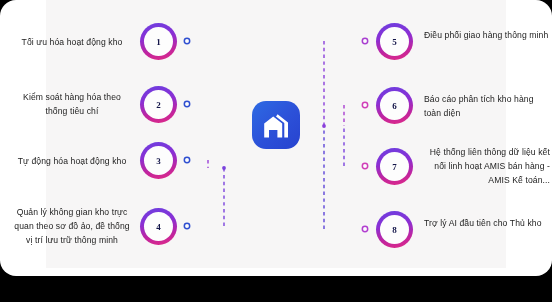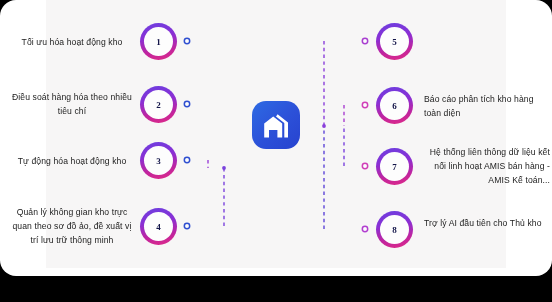--- a/index.html
+++ b/index.html
@@ -259,24 +259,25 @@
         <span class="inner">6</span>
       </div>
       <div class="num-circle" style="left:376px; top:148px;">
         <span class="inner">7</span>
       </div>
       <div class="num-circle" style="left:376px; top:211px;">
         <span class="inner">8</span>
       </div>
 
       <div class="label left" style="left:12px; top:35px;">Tối ưu hóa hoạt động kho</div>
-      <div class="label left" style="left:12px; top:90px;">Điều soát hàng hóa theo nhiều tiêu chí</div>
+      <div class="label left" style="left:12px; top:90px;">Kiểm soát hàng hóa theo thống tiêu chí</div>
       <div class="label left" style="left:12px; top:154px;">Tự động hóa hoạt động kho</div>
-      <div class="label left" style="left:12px; top:205px;">Quản lý không gian kho trực quan theo sơ đồ ảo, đề xuất vị trí lưu trữ thông minh</div>
-
+      <div class="label left" style="left:12px; top:205px;">Quản lý không gian kho trực quan theo sơ đồ ảo, đề thống vị trí lưu trữ thông minh</div>
+
+      <div class="label right" style="left:424px; top:28px;">Điều phối giao hàng thông minh</div>
       <div class="label right" style="left:424px; top:92px;">Báo cáo phân tích kho hàng toàn diện</div>
       <div class="label right" style="left:424px; top:145px;text-align:right;">Hệ thống liên thông dữ liệu kết nối linh hoạt AMIS bán hàng - AMIS Kế toán...</div>
       <div class="label right" style="left:424px; top:216px;">Trợ lý AI đầu tiên cho Thủ kho</div>
 
     </div>
   </div>
 
   <div id="bottom-bar"></div>
 </div>
 

